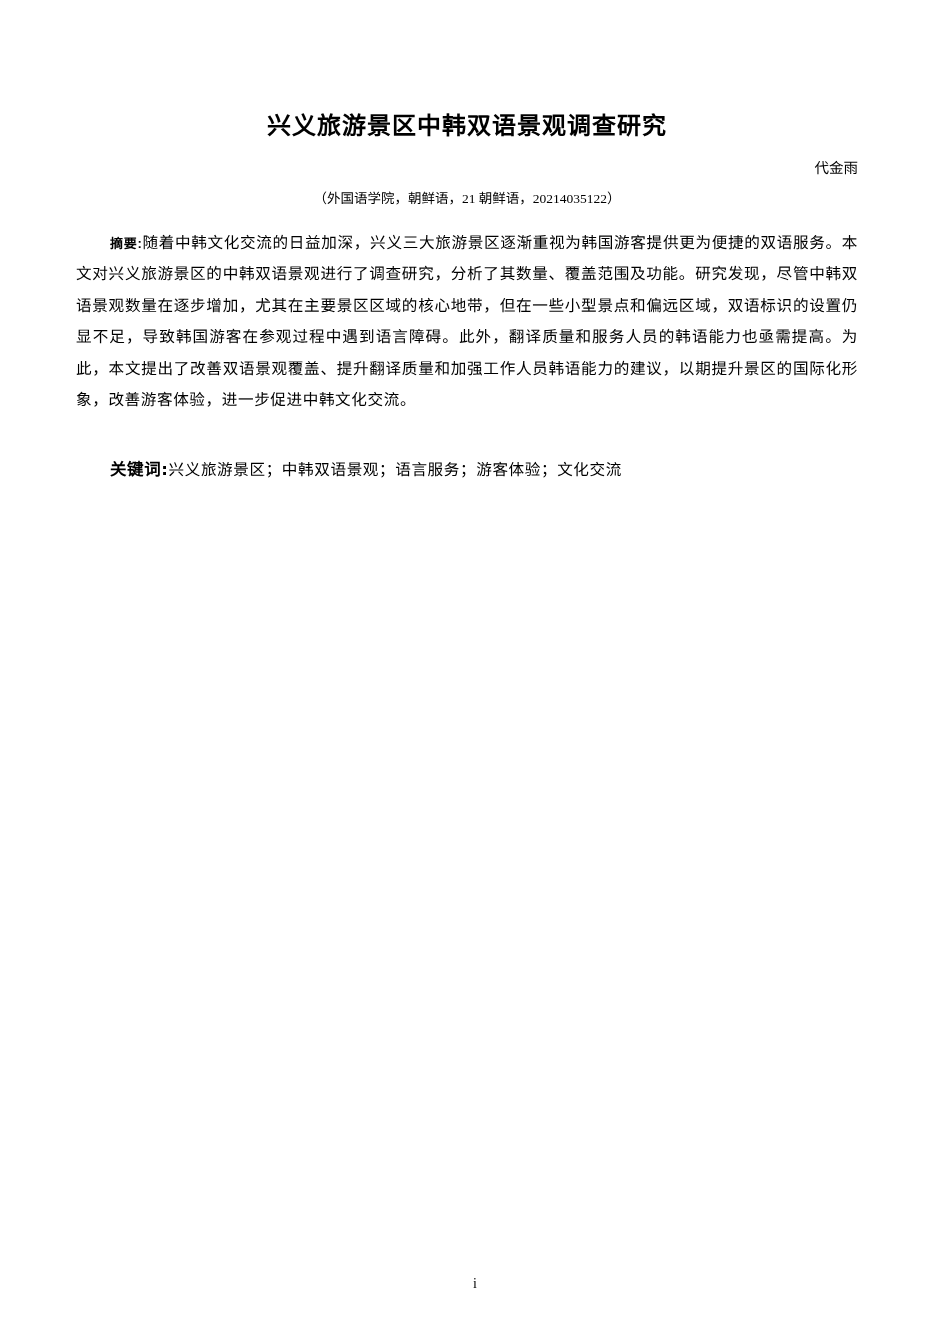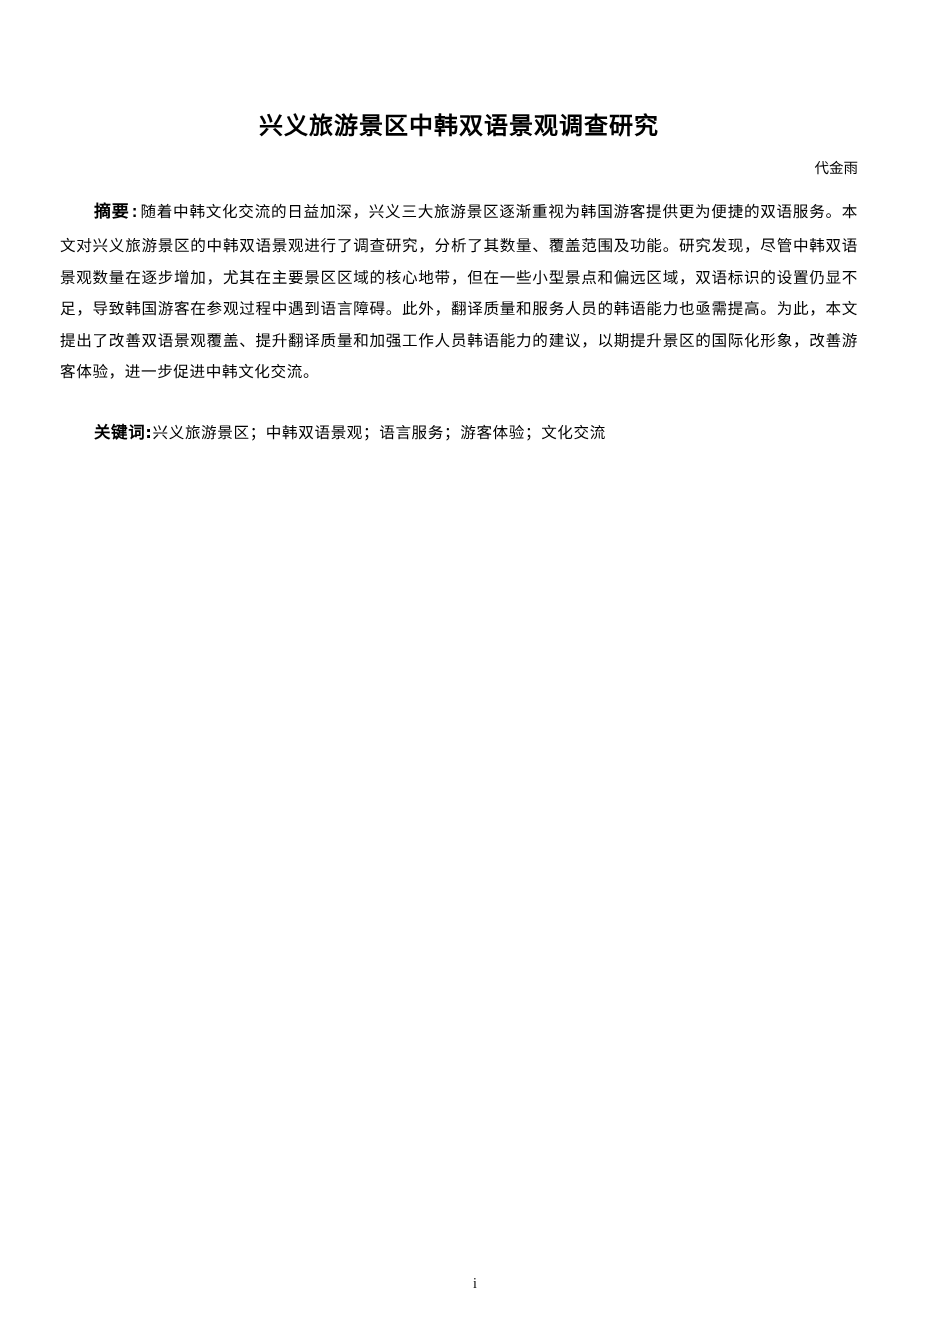--- a/index.html
+++ b/index.html
@@ -13,21 +13,21 @@
     height: 1344px;
     font-family: "Liberation Serif", "DejaVu Serif", serif;
     color: #000000;
     position: relative;
     overflow: hidden;
   }
   .page {
     width: 950px;
     height: 1344px;
     box-sizing: border-box;
-    padding: 62px 92px 40px 60px;
+    padding: 62px 92px 40px 76px;
     position: relative;
   }
   .doc-title {
     text-align: center;
     font-family: "DejaVu Sans", "Liberation Sans", sans-serif;
     font-weight: bold;
     font-size: 24px;
     letter-spacing: 1px;
     margin: 48px 0 0 0;
     line-height: 1.4;
@@ -48,33 +48,33 @@
   }
   .abstract-block {
     margin-top: 18px;
     font-size: 15.6px;
     line-height: 2.02;
     text-align: justify;
     text-justify: inter-ideograph;
     letter-spacing: 0.6px;
   }
   .abstract-label {
-    font-family: Liberation Mono, monospace;
+    font-family: Liberation Sans, sans-serif;
     font-weight: bold;
-    font-size: 17px;
+    font-size: 13px;
   }
   .abstract-text {
     font-family: "Liberation Serif", "DejaVu Serif", serif;
   }
   .indent {
     display: inline-block;
     width: 34px;
   }
   .keywords-block {
-    margin-top: 28px;
+    margin-top: 37px;
     font-size: 15.6px;
     line-height: 2.0;
     text-align: left;
     letter-spacing: 0.6px;
   }
   .keywords-label {
     font-family: "DejaVu Sans", "Liberation Sans", sans-serif;
     font-weight: bold;
     font-size: 16.5px;
   }
@@ -93,20 +93,21 @@
 </style>
 </head>
 <body>
 
 <div class="page">
 
   <h1 class="doc-title">兴义旅游景区中韩双语景观调查研究</h1>
 
   <div class="doc-author">代金雨</div>
 
+  <div class="doc-affiliation">（外国语学院，朝鲜语，21 朝鲜语，20214035122）</div>
 
   <div class="abstract-block">
     <span class="indent"></span><span class="abstract-label">摘要:</span><span class="abstract-text">随着中韩文化交流的日益加深，兴义三大旅游景区逐渐重视为韩国游客提供更为便捷的双语服务。本文对兴义旅游景区的中韩双语景观进行了调查研究，分析了其数量、覆盖范围及功能。研究发现，尽管中韩双语景观数量在逐步增加，尤其在主要景区区域的核心地带，但在一些小型景点和偏远区域，双语标识的设置仍显不足，导致韩国游客在参观过程中遇到语言障碍。此外，翻译质量和服务人员的韩语能力也亟需提高。为此，本文提出了改善双语景观覆盖、提升翻译质量和加强工作人员韩语能力的建议，以期提升景区的国际化形象，改善游客体验，进一步促进中韩文化交流。</span>
   </div>
 
   <div class="keywords-block">
     <span class="indent"></span><span class="keywords-label">关键词:</span><span class="keywords-text">兴义旅游景区；中韩双语景观；语言服务；游客体验；文化交流</span>
   </div>
 
   <div class="page-number">i</div>

